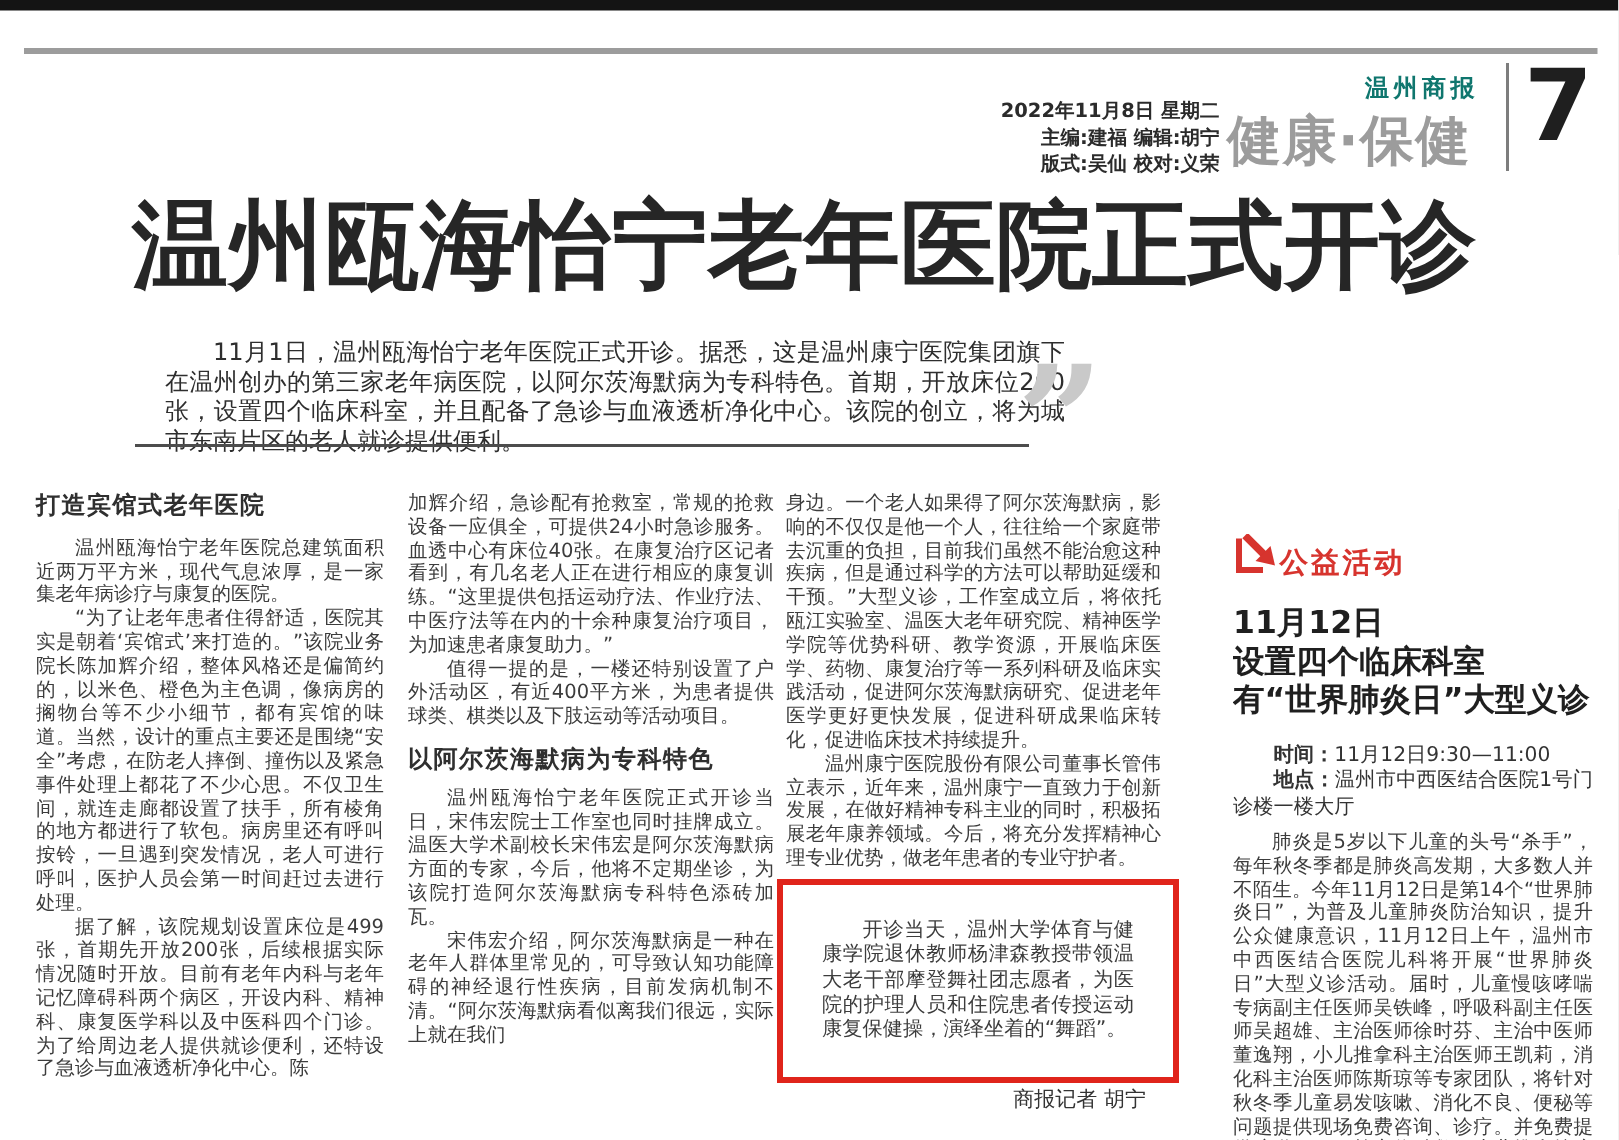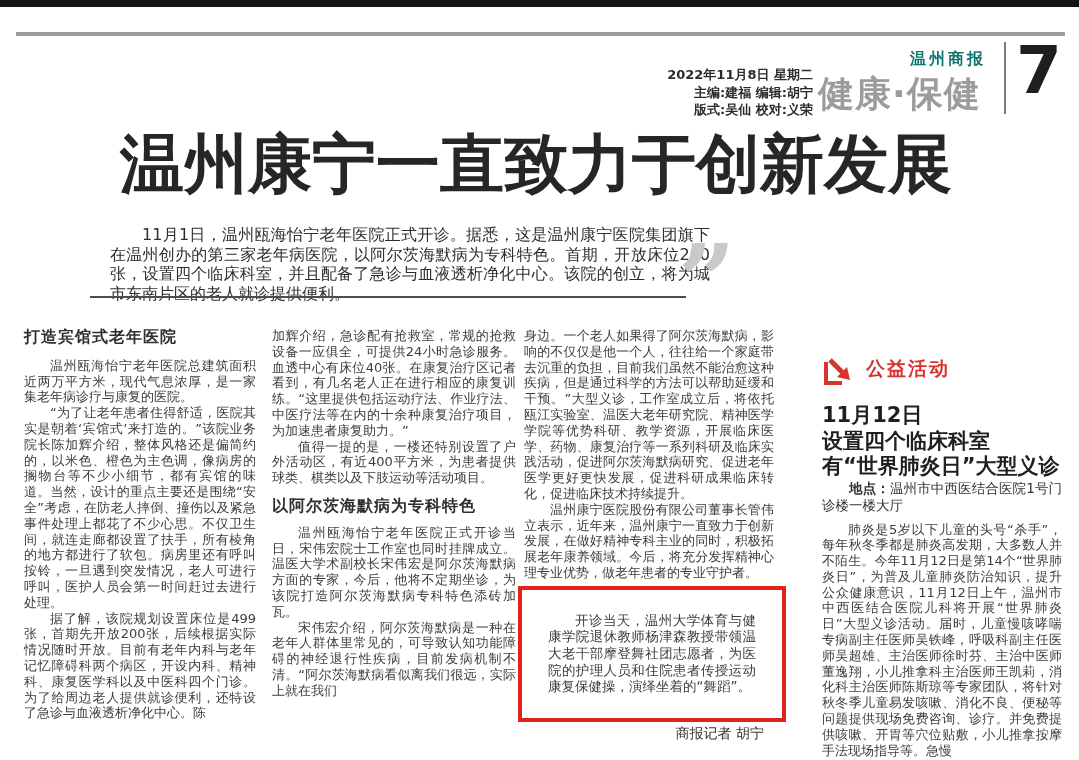--- a/index.html
+++ b/index.html
@@ -37,21 +37,21 @@
   .indent{text-indent:2em;}
   .subhead{margin:0;font-size:16px;font-weight:700;color:#2f2f2f;letter-spacing:1px;white-space:nowrap;font-family:Liberation Mono, monospace;}
   .col1 .subhead{margin:3px 0 11px 0;}
   .col2 .subhead{margin:14px 0 9px 0;}
   .hl-box{border:4px solid #e0241b;padding:5px 9px 6px 9px;margin:5px -12px 4px -6px;}
   .hl-box p{margin:17px;font-size:13.5px;line-height:16.6px;text-indent:2em;text-align:justify;color:#3c3c3c;}
   .byline{margin-top:3px;text-align:right;font-weight:400;font-size:14px;color:#333;padding-right:10px;}
 
   
   .sidebar{position:absolute;left:822px;top:356px;width:240px;height:404px;overflow:hidden;}
-  .tag-row{display:flex;align-items:flex-start;gap:13px;height:32px;}
+  .tag-row{display:flex;align-items:flex-end;height:32px;}
   .tag-label{font-size:19px;font-weight:700;color:#d7342e;letter-spacing:2px;white-space:nowrap;}
   .sb-title{margin-top:15px;font-size:21px;font-weight:700;color:#1f1f1f;line-height:25.5px;}
   .sb-title div{white-space:nowrap;}
   .sb-meta{margin:0;font-size:13.5px;line-height:17.5px;color:#333;text-indent:2em;text-align:justify;}
   .sb-meta.first{margin-top:15px;}
   .sb-meta b{font-weight:700;}
   .sb-body{margin:7px 0 0 0;font-size:13px;line-height:15.8px;color:#3c3c3c;
            text-align:justify;text-indent:2em;}
 </style>
 </head>
@@ -64,21 +64,21 @@
   <div class="mh-info">
     <div>2022年11月8日 星期二</div>
     <div>主编:建福 编辑:胡宁</div>
     <div>版式:吴仙 校对:义荣</div>
   </div>
   <div class="mh-paper">温州商报</div>
   <div class="mh-section">健康·保健</div>
   <div class="mh-div"></div>
   <div class="mh-page">7</div>
 
-  <h1 class="headline">温州康宁一直致力于创新发展</h1>
+  <h1 class="headline">温州瓯海怡宁老年医院正式开诊</h1>
   <p class="lead">11月1日，温州瓯海怡宁老年医院正式开诊。据悉，这是温州康宁医院集团旗下在温州创办的第三家老年病医院，以阿尔茨海默病为专科特色。首期，开放床位200张，设置四个临床科室，并且配备了急诊与血液透析净化中心。该院的创立，将为城市东南片区的老人就诊提供便利。</p>
   <div class="quote">”</div>
   <div class="leadrule"></div>
 
   <div class="col col1">
     <h2 class="subhead">打造宾馆式老年医院</h2>
     <p class="indent">温州瓯海怡宁老年医院总建筑面积近两万平方米，现代气息浓厚，是一家集老年病诊疗与康复的医院。</p>
     <p class="indent">“为了让老年患者住得舒适，医院其实是朝着‘宾馆式’来打造的。”该院业务院长陈加辉介绍，整体风格还是偏简约的，以米色、橙色为主色调，像病房的搁物台等不少小细节，都有宾馆的味道。当然，设计的重点主要还是围绕“安全”考虑，在防老人摔倒、撞伤以及紧急事件处理上都花了不少心思。不仅卫生间，就连走廊都设置了扶手，所有棱角的地方都进行了软包。病房里还有呼叫按铃，一旦遇到突发情况，老人可进行呼叫，医护人员会第一时间赶过去进行处理。</p>
     <p class="indent">据了解，该院规划设置床位是499张，首期先开放200张，后续根据实际情况随时开放。目前有老年内科与老年记忆障碍科两个病区，开设内科、精神科、康复医学科以及中医科四个门诊。为了给周边老人提供就诊便利，还特设了急诊与血液透析净化中心。陈</p>
   </div>
@@ -109,16 +109,17 @@
           <path d="M28 24 L15 21 L25 11 Z" fill="#d7342e"></path>
         </svg>
       </span>
       <span class="tag-label">公益活动</span>
     </div>
     <div class="sb-title">
       <div>11月12日</div>
       <div>设置四个临床科室</div>
       <div>有“世界肺炎日”大型义诊</div>
     </div>
+    <p class="sb-meta first"><b>时间：</b><span>11月12日9:30—11:00</span></p>
     <p class="sb-meta"><b>地点：</b><span>温州市中西医结合医院1号门诊楼一楼大厅</span></p>
     <p class="sb-body">肺炎是5岁以下儿童的头号“杀手”，每年秋冬季都是肺炎高发期，大多数人并不陌生。今年11月12日是第14个“世界肺炎日”，为普及儿童肺炎防治知识，提升公众健康意识，11月12日上午，温州市中西医结合医院儿科将开展“世界肺炎日”大型义诊活动。届时，儿童慢咳哮喘专病副主任医师吴铁峰，呼吸科副主任医师吴超雄、主治医师徐时芬、主治中医师董逸翔，小儿推拿科主治医师王凯莉，消化科主治医师陈斯琼等专家团队，将针对秋冬季儿童易发咳嗽、消化不良、便秘等问题提供现场免费咨询、诊疗。并免费提供咳嗽、开胃等穴位贴敷，小儿推拿按摩手法现场指导等。急慢</p>
   </aside>
 </div>
 
 </body></html>

